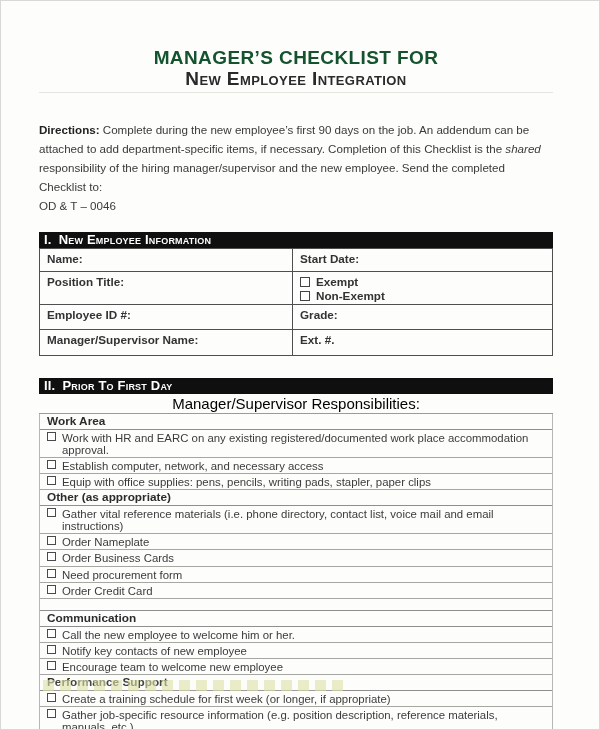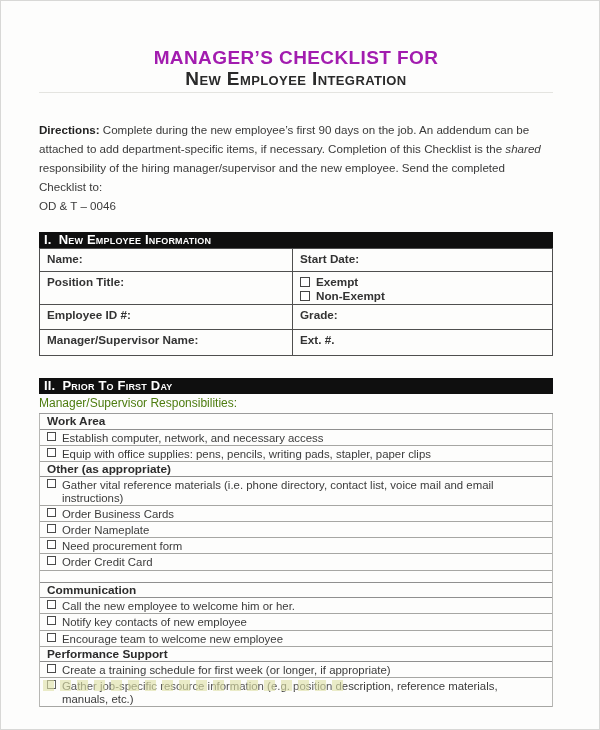--- a/index.html
+++ b/index.html
@@ -6,21 +6,21 @@
   html,body { background:#ffffff; }
   .page {
     width:600px; height:730px; position:relative; overflow:hidden;
     background:#fdfdfc; border:1px solid #d8d8d6;
     font-family:"Liberation Sans", sans-serif; color:#333;
   }
   .inner { margin-left:38px; margin-right:46px; }
 
   
   .title-block { margin-top:46px; text-align:center; }
-  .t1 { font-size:19px; font-weight:700; color:#a21caf; letter-spacing:.4px; line-height:22px; }
+  .t1 { font-size:19px; font-weight:700; color:#14532d; letter-spacing:.4px; line-height:22px; }
   .t2 { font-size:19px; font-weight:700; color:#2a2a2a; font-variant:small-caps; letter-spacing:.4px; line-height:20px; }
   .title-rule { border-bottom:1px solid #e4e4e0; margin-top:3px; }
 
   
   .directions { margin-top:27px; font-size:11.6px; line-height:19px; color:#3a3a3a; }
   .directions b { color:#222; }
   .directions i { color:#3a3a3a; }
   .code-line { display:block; }
 
   
@@ -42,21 +42,21 @@
   td.c1 { width:253px; }
   tr.r1 { height:23px; } tr.r2 { height:29px; } tr.r3 { height:25px; } tr.r4 { height:26px; }
   .cbline { line-height:13.5px; white-space:nowrap; }
   .cb {
     display:inline-block; width:10px; height:10px; background:#fff;
     border:1px solid #444; vertical-align:-1px; margin-right:6px;
   }
 
   
   .subtitle {
-    text-align:left; font-size:12px; color:#4d7c0f;
+    text-align:center; font-size:15px; color:#000000;
     padding:2px 0 2px; border-bottom:1px solid #9b9b9b; line-height:15px;
   }
   .checklist { border-left:1px solid #b7b7b4; border-right:1px solid #b7b7b4; }
   .group-heading {
     font-weight:700; font-size:11.8px; color:#2c2c2c;
     padding:1px 0 1px 7px; line-height:12.5px; border-bottom:1px solid #8f8f8f;
   }
   .check-row {
     display:flex; align-items:flex-start;
     padding:2px 6px 1px 7px; border-bottom:1px solid #a6a6a3;
@@ -147,38 +147,42 @@
       <span>II.</span>
       <span>Prior To First Day</span>
     </div>
 
     <div class="subtitle">Manager/Supervisor Responsibilities:</div>
 
     <div class="checklist">
         <div class="group-heading">Work Area</div>
         <div class="check-row">
           <span class="cb2"></span>
+          <span>Work with HR and EARC on any existing registered/documented work place accommodation approval.</span>
+        </div>
+        <div class="check-row">
+          <span class="cb2"></span>
           <span>Establish computer, network, and necessary access</span>
         </div>
         <div class="check-row">
           <span class="cb2"></span>
           <span>Equip with office supplies: pens, pencils, writing pads, stapler, paper clips</span>
         </div>
         <div class="group-heading">Other (as appropriate)</div>
         <div class="check-row">
           <span class="cb2"></span>
           <span>Gather vital reference materials (i.e. phone directory, contact list, voice mail and email instructions)</span>
         </div>
         <div class="check-row">
           <span class="cb2"></span>
+          <span>Order Nameplate</span>
+        </div>
+        <div class="check-row">
+          <span class="cb2"></span>
           <span>Order Business Cards</span>
-        </div>
-        <div class="check-row">
-          <span class="cb2"></span>
-          <span>Order Nameplate</span>
         </div>
         <div class="check-row">
           <span class="cb2"></span>
           <span>Need procurement form</span>
         </div>
         <div class="check-row">
           <span class="cb2"></span>
           <span>Order Credit Card</span>
         </div>
         <div class="spacer-row"></div>

